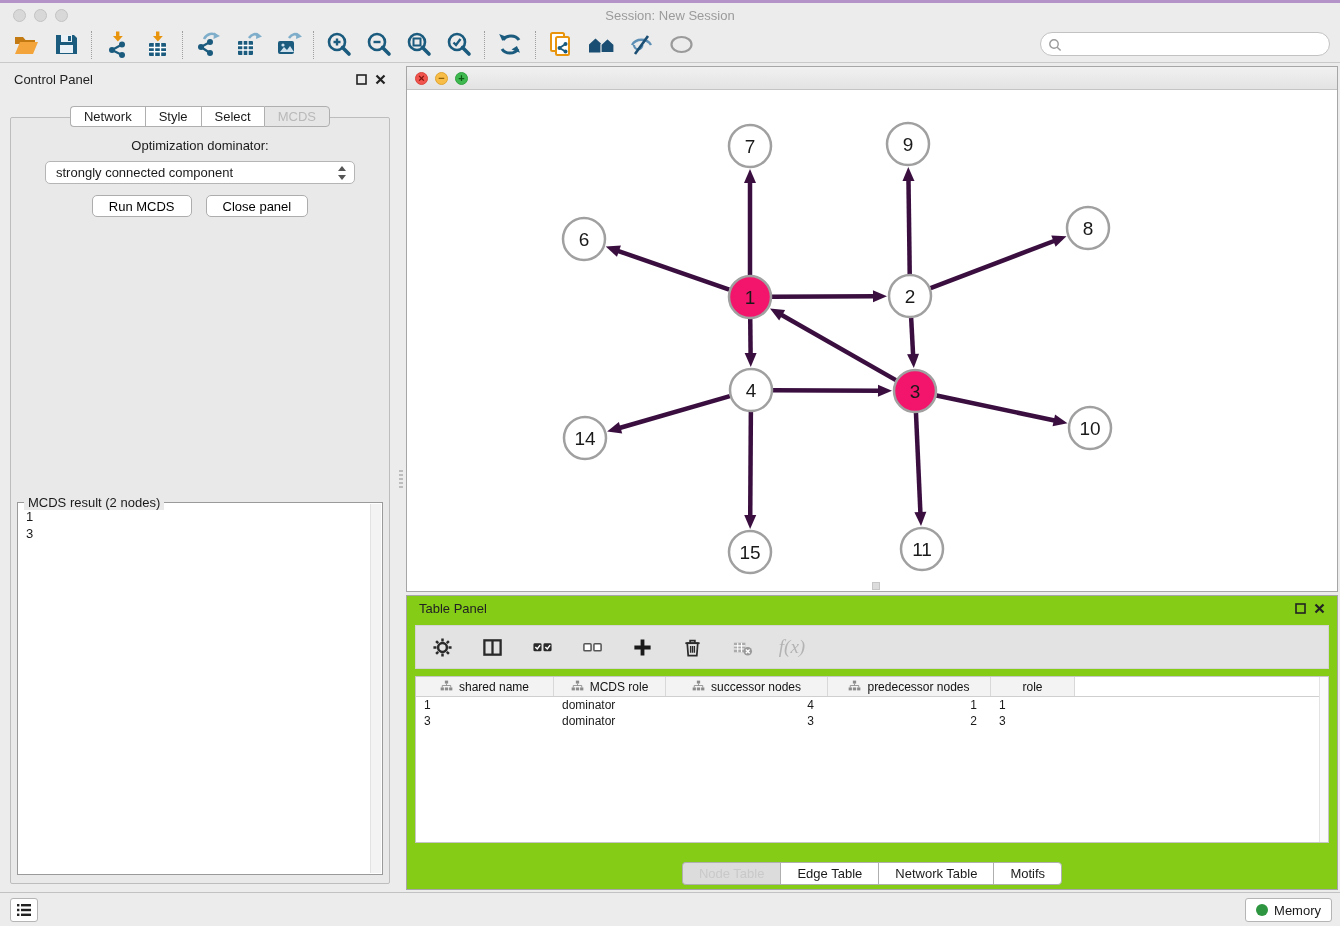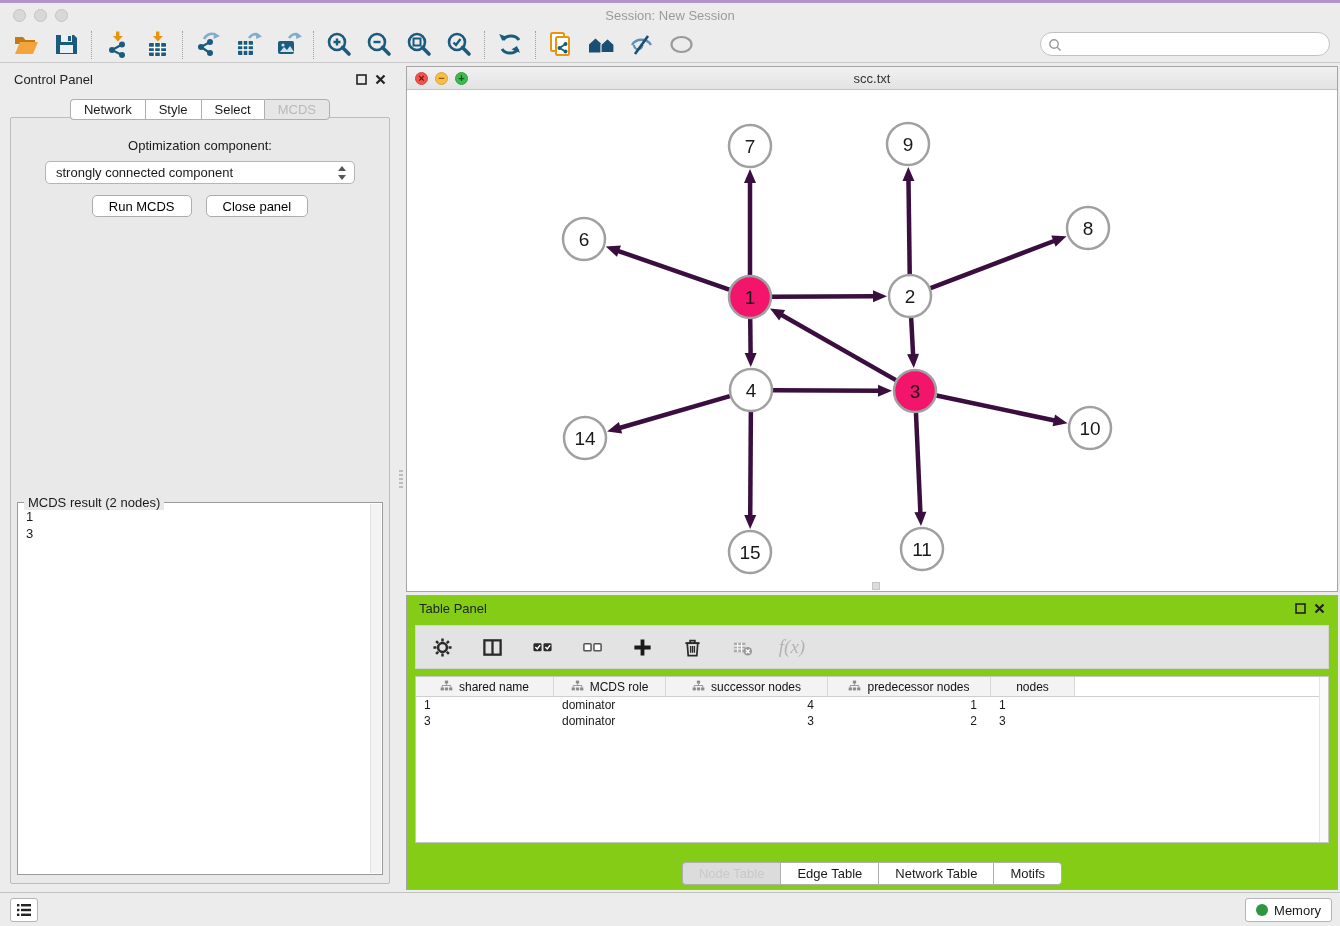--- a/index.html
+++ b/index.html
@@ -27,21 +27,21 @@
   .searchbox input { position:absolute; left:24px; right:8px; top:1px; height:20px; border:none; outline:none; font-size:13px; background:transparent; }
 
   
   .panel-title { font-size:13px; color:#222; }
   .win-btns { display:flex; gap:8px; align-items:center; }
   .win-btns svg { width:11px; height:11px; }
 
   
   .control-panel { position:absolute; left:2px; top:66px; width:396px; bottom:36px; }
   .cp-header { position:relative; height:26px; display:flex; align-items:center; padding:0 12px; justify-content:space-between; }
-  .cp-tabs { position:relative; z-index:2; display:flex; justify-content:center; height:21px; margin-top:7px; }
+  .cp-tabs { position:relative; z-index:2; display:flex; justify-content:center; height:21px; margin-top:14px; }
   .seg-tab { font-size:13px; padding:2px 13px; background:#fff; border:1px solid #AFAFAF; border-right:none; line-height:15px; cursor:default; white-space:nowrap; }
   .seg-tab:first-child { border-radius:4px 0 0 4px; }
   .seg-tab:last-child { border-right:1px solid #AFAFAF; border-radius:0 4px 4px 0; }
   .seg-tab.active { background:#E6E6E6; color:#B9B9B9; }
   .cp-body { position:absolute; left:8px; right:8px; top:51px; bottom:6px; background:#E9E9E9; border:1px solid #BDBDBD; border-radius:2px; }
   .crit-label { margin-top:20px; text-align:center; font-size:13px; }
   .cp-select { position:relative; width:310px; height:23px; margin:8px auto 0 auto; background:#fff; border:1px solid #B5B5B5; border-radius:5px; font-size:13px; line-height:21px; padding-left:10px; }
   .stepper { position:absolute; right:6px; top:3px; width:11px; height:16px; }
   .stepper .up, .stepper .dn { position:absolute; left:1px; width:0; height:0; border-left:4.5px solid transparent; border-right:4.5px solid transparent; }
   .stepper .up { top:1px; border-bottom:5px solid #555; }
@@ -260,21 +260,21 @@
           </svg>
       </span>
     </div>
     <div class="cp-tabs" id="cp-tabs">
         <div class="seg-tab">Network</div>
         <div class="seg-tab">Style</div>
         <div class="seg-tab">Select</div>
         <div class="seg-tab active">MCDS</div>
       </div>
     <div class="cp-body">
-      <div class="crit-label">Optimization component:</div>
+      <div class="crit-label">Optimization dominator:</div>
       <div class="cp-select">
         <span>strongly connected component</span>
         <span class="stepper">
             <span class="up"></span>
             <span class="dn"></span>
           </span>
       </div>
       <div class="cp-buttons">
         <button class="mac-btn">Run MCDS</button>
         <button class="mac-btn">Close panel</button>
@@ -292,21 +292,20 @@
 
   <div class="vsplit-grip"></div>
 
   <div class="net-window">
     <div class="net-titlebar">
       <div class="mac-lights">
         <div class="mac-light ml-red">×</div>
         <div class="mac-light ml-yel">−</div>
         <div class="mac-light ml-grn">+</div>
       </div>
-      <div class="title">scc.txt</div>
     </div>
     <div class="net-canvas">
       <svg id="graph" width="930" height="501" viewBox="0 0 930 501">
           <line x1="343" y1="185" x2="343" y2="91" stroke="#3A0F40" stroke-width="4.5"></line>
           <polygon points="343,79 349,93 337,93" fill="#3A0F40"></polygon>
           <line x1="322.23121807335133" y1="199.7434376400866" x2="210.04124397421378" y2="160.54453102713495" stroke="#3A0F40" stroke-width="4.5"></line>
           <polygon points="198.71281746876906,156.5864061035458 213.90837752024913,155.54000526167744 209.95025259666,166.86843176712216" fill="#3A0F40"></polygon>
           <line x1="364.9995703250881" y1="206.8625026854682" x2="468.0006835737235" y2="206.21874572766424" stroke="#3A0F40" stroke-width="4.5"></line>
           <polygon points="480.00044920558975,206.14374719246507 466.0382219026787,212.23112829946388 465.96322336747954,200.23136266759764" fill="#3A0F40"></polygon>
           <line x1="343.236545465451" y1="228.99872828694365" x2="343.6236776686007" y2="265.00202317986236" stroke="#3A0F40" stroke-width="4.5"></line>
@@ -460,21 +459,21 @@
             <span><svg viewBox="0 0 20 16">
                 <rect x="7.5" y="0.5" width="5" height="4.5" fill="#8B8B8B"></rect>
                 <path d="M10 5v3 M3.5 11V8h13v3" stroke="#8B8B8B" stroke-width="1.3" fill="none"></path>
                 <rect x="1" y="11" width="5" height="4.5" fill="#8B8B8B"></rect>
                 <rect x="7.5" y="11" width="5" height="4.5" fill="#8B8B8B"></rect>
                 <rect x="14" y="11" width="5" height="4.5" fill="#8B8B8B"></rect>
               </svg></span>
             <span>predecessor nodes</span>
           </div>
           <div class="th" style="width: 84px;">
-            <span>nodes</span>
+            <span>role</span>
           </div>
         </div>
       <div id="tbody">
           <div class="trow">
             <div class="td" style="width: 138px;">1</div>
             <div class="td" style="width: 112px;">dominator</div>
             <div class="td right" style="width: 162px;">4</div>
             <div class="td right" style="width: 163px;">1</div>
             <div class="td" style="width: 84px;">1</div>
           </div>

